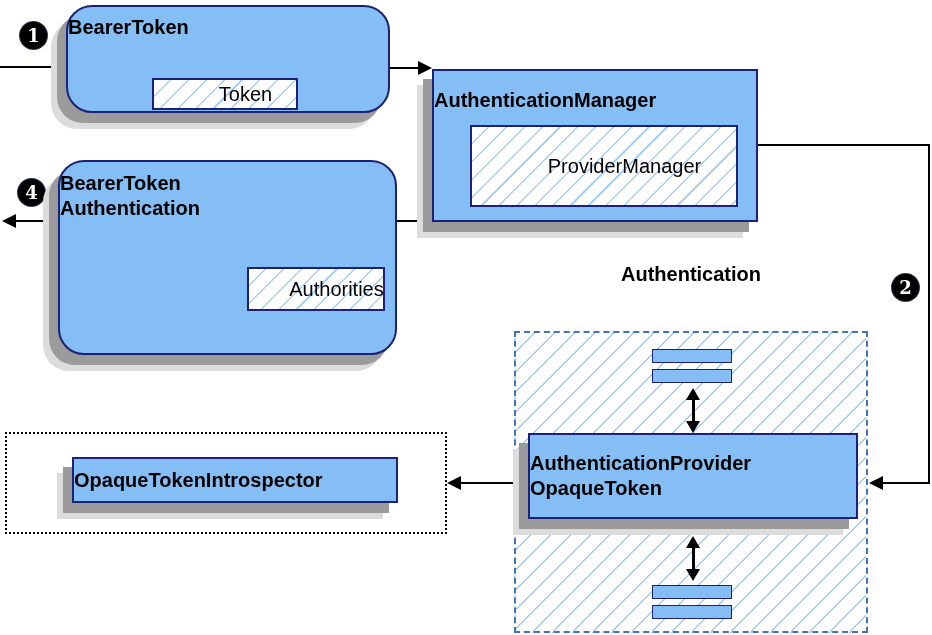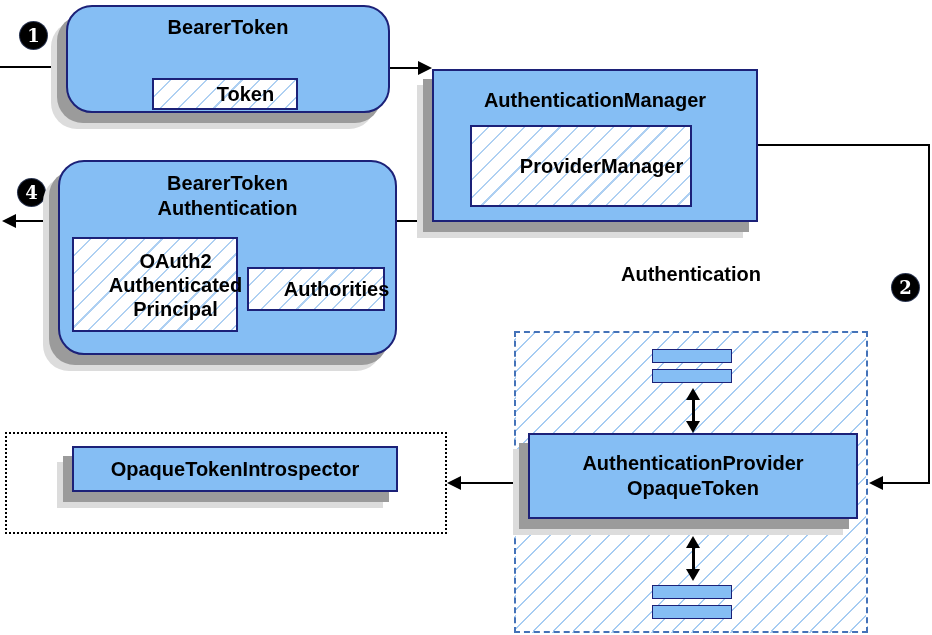--- a/index.html
+++ b/index.html
@@ -17,41 +17,40 @@
   .bluebox {
     position: absolute;
     background: #85BEF4;
     border: 2px solid #1C2178;
     box-sizing: border-box;
     box-shadow: -9px 10px 0 0 #9B9B9B, -15px 16px 0 0 #DCDCDC;
   }
   .rounded { border-radius: 26px; }
   .boxtitle {
     width: 100%;
-    text-align: center;
     font-weight: bold;
     font-size: 20px;
     line-height: 25px;
     white-space: nowrap;
   }
   .centerflex {
     display: flex;
     flex-direction: column;
     align-items: center;
     justify-content: center;
   }
 
   
   .hatchbox {
     position: absolute;
     background-color: #ffffff;
     background-image: repeating-linear-gradient(135deg, rgba(0,0,0,0) 0 11px, #AED0F2 11px 12.6px);
     border: 2px solid #1C2178;
     box-sizing: border-box;
-    font-weight: bold;
+    font-weight: normal;
     font-size: 20px;
     line-height: 24px;
     text-align: center;
     padding-left: 41px;
   }
 
   
   #providers-region {
     position: absolute;
     left: 514px; top: 331px; width: 354px; height: 302px;
@@ -154,42 +153,37 @@
     <div class="boxtitle" style="margin-top:8px;">
       <div>BearerToken</div>
     </div>
     <div class="hatchbox centerflex" style="left:84px; top:71px; width:146px; height:32px;">
       <span>Token</span>
     </div>
   </div>
 
   <div class="bluebox" style="left:432px; top:69px; width:326px; height:153px;">
     <div class="boxtitle" style="margin-top:17px;">AuthenticationManager</div>
-    <div class="hatchbox centerflex" style="left:36px; top:54px; width:222px; height:82px;">
+    <div class="hatchbox centerflex" style="left:36px; top:54px; width:268px; height:82px;">
       <span>ProviderManager</span>
     </div>
   </div>
 
   <div class="bluebox rounded" style="left:58px; top:160px; width:339px; height:195px;">
     <div class="boxtitle" style="margin-top:9px;">
       <div>BearerToken</div>
       <div>Authentication</div>
     </div>
-    <div class="hatchbox centerflex" style="left:12px; top:75px; width:166px; height:95px;">
-      <div>OAuth2</div>
-      <div>Authenticated</div>
-      <div>Principal</div>
-    </div>
     <div class="hatchbox centerflex" style="left:187px; top:105px; width:138px; height:44px;">
       <span>Authorities</span>
     </div>
   </div>
 
   <div id="introspector-region">
-    <div class="bluebox centerflex" style="left:65px; top:12px; width:326px; height:46px;">
+    <div class="bluebox centerflex" style="left:65px; top:23px; width:326px; height:46px;">
       <span class="boxtitle" style="line-height:22px;">OpaqueTokenIntrospector</span>
     </div>
   </div>
 
   <div id="providers-label">
     <div>Authentication</div>
   </div>
 
   <div id="providers-region">
     <div class="slotbar" style="left:136px; top:16px;"></div>

